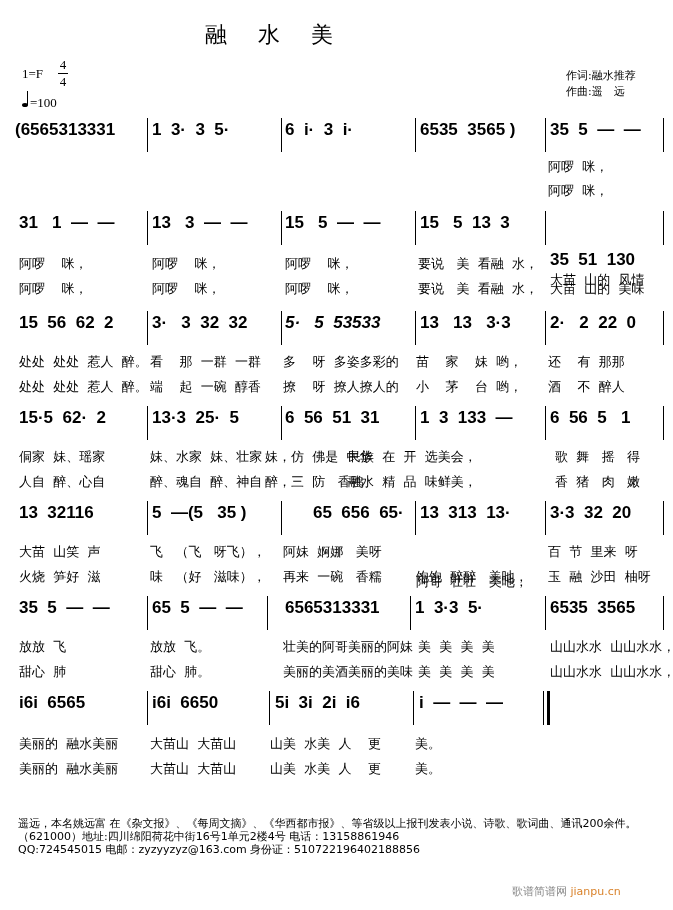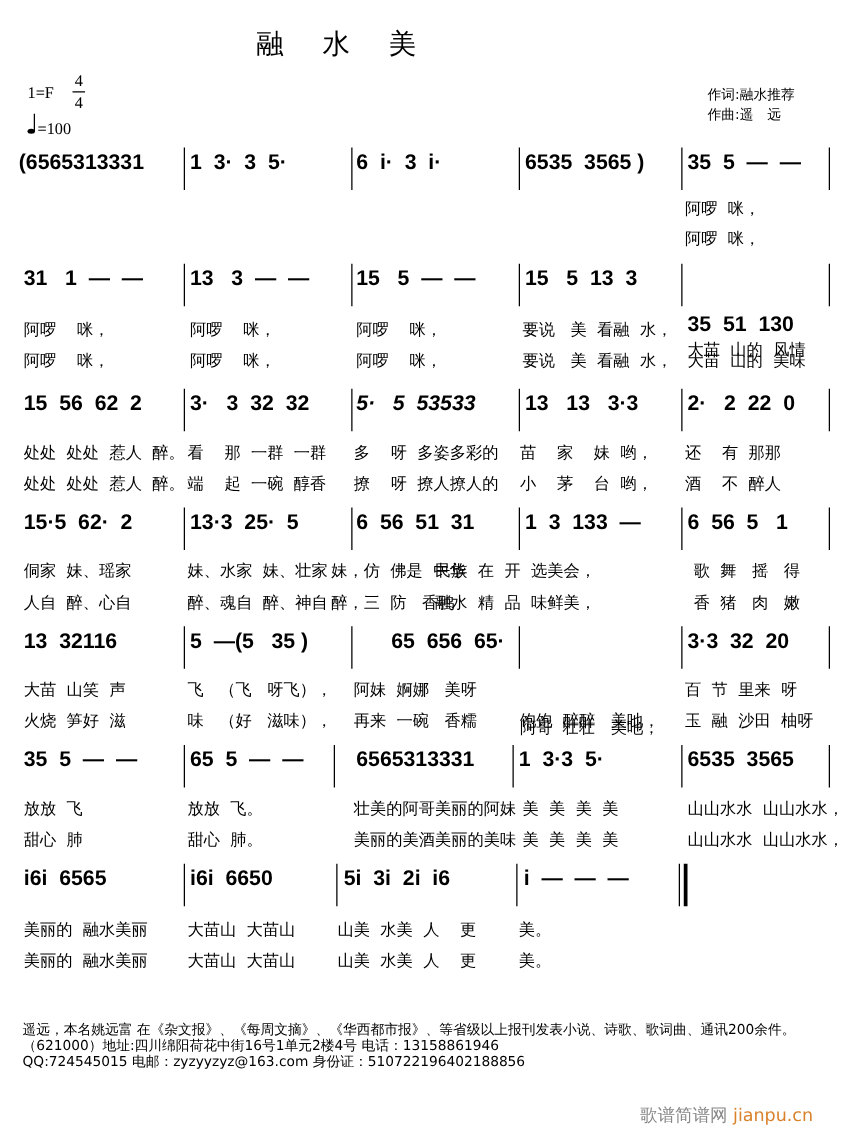--- a/index.html
+++ b/index.html
@@ -15,21 +15,21 @@
   .note-glyph { display:inline-block; width:6px; height:4px; background:#000; border-radius:50%; position:relative; margin-right:2px; }
   .note-glyph::after { content:""; position:absolute; right:0; bottom:2px; width:1px; height:14px; background:#000; }
   .credits { left:566px; top:68px; font-size:11px; line-height:16px; }
   .row { left:0; width:673px; height:95px; }
   .staff { position:absolute; left:15px; top:0; height:30px; width:645px;
            font-family:"Liberation Sans", sans-serif; font-weight:bold; font-size:17px; }
   .m { position:absolute; top:0; height:30px; white-space:pre; }
   .bl { position:absolute; top:-2px; width:1px; height:34px; background:#000; }
   .lyr { position:absolute; font-size:13px; white-space:pre; }
   .footer { left:18px; top:817px; font-size:11px; line-height:13px; width:650px; font-family:"DejaVu Sans", sans-serif; }
-  .watermark { left:512px; top:884px; font-size:14px; color:#888; }
+  .watermark { left:512px; top:884px; font-size:11px; color:#888; }
   .watermark .en { color:#d9822b; }
   .finalbar { position:absolute; top:-2px; width:3px; height:34px; background:#000; }
 </style>
 </head>
 <body>
 
 <div class="abs title">融 水 美</div>
 
 <div class="abs keysig">1=F</div>
 <div class="abs timesig">
@@ -138,20 +138,21 @@
 </div>
 
 <div class="abs row" style="top:503px;">
   <div class="staff">
     <div class="m" style="left:4px;">13  32116</div>
     <div class="bl" style="left:132px;"></div>
     <div class="m" style="left:137px;">5  —(5   35 )</div>
     <div class="bl" style="left:266px;"></div>
     <div class="m" style="left:270px;margin-left:28px;">65  656  65·</div>
     <div class="bl" style="left:400px;"></div>
+    <div class="m" style="left:405px;">13  313  13·</div>
     <div class="bl" style="left:530px;"></div>
     <div class="m" style="left:535px;">3·3  32  20</div>
     <div class="bl" style="left:648px;"></div>
   </div>
   <div class="lyr" style="left:19px; top:40px;">大苗  山笑  声</div>
   <div class="lyr" style="left:150px; top:40px;">飞   （飞   呀飞），</div>
   <div class="lyr" style="left:283px; top:40px;">阿妹  婀娜   美呀</div>
   <div class="lyr" style="left:416px; top:40px;margin-top:30px;">阿哥  壮壮   美吔，</div>
   <div class="lyr" style="left:548px; top:40px;">百  节  里来  呀</div>
   <div class="lyr" style="left:19px; top:65px;">火烧  笋好  滋</div>

